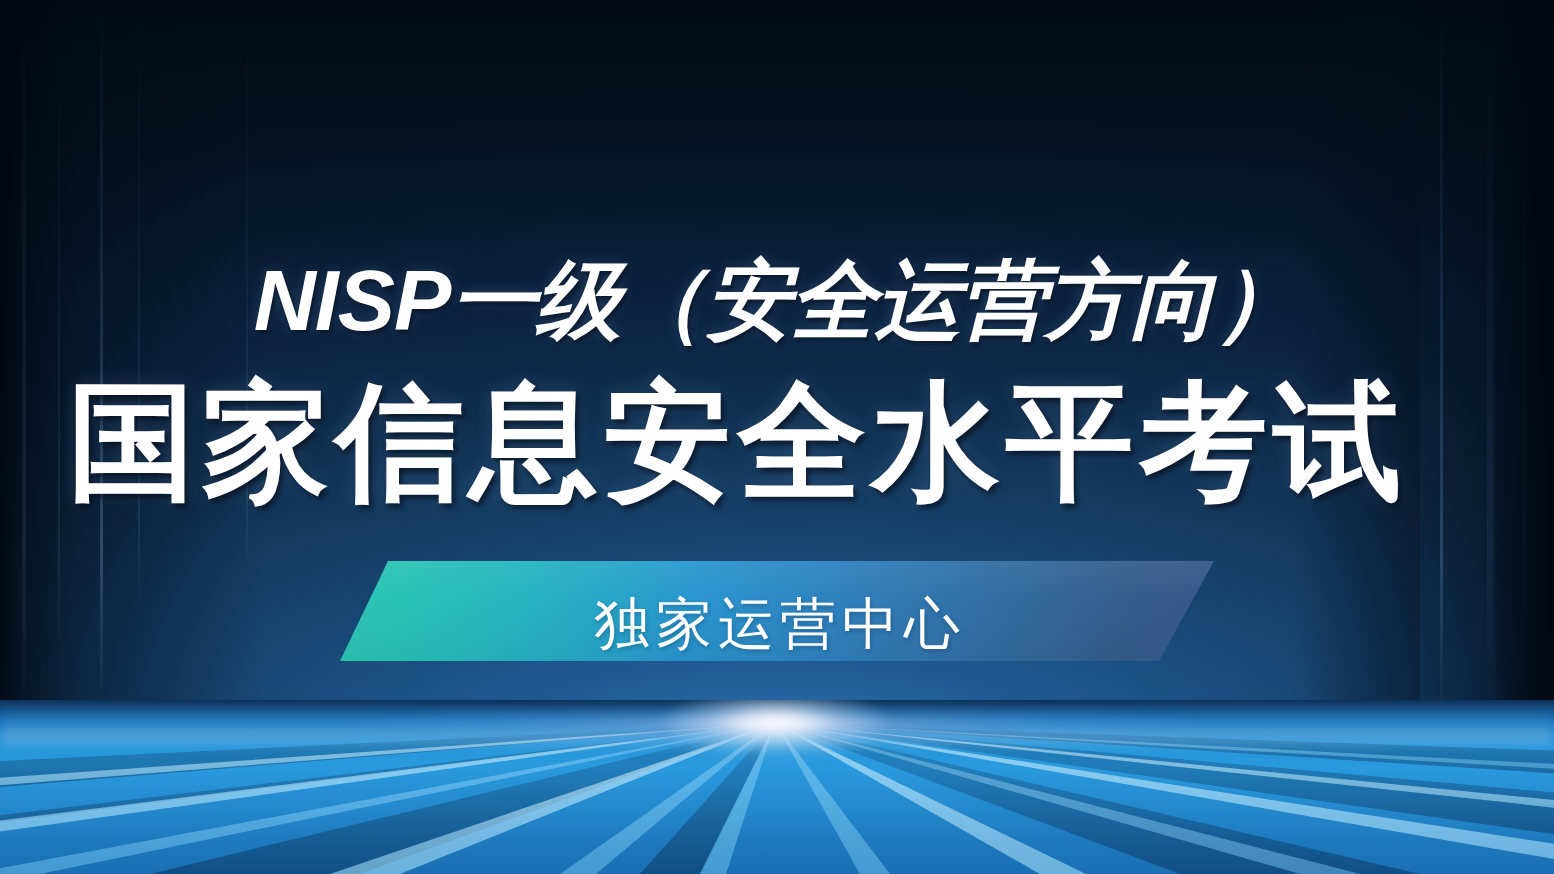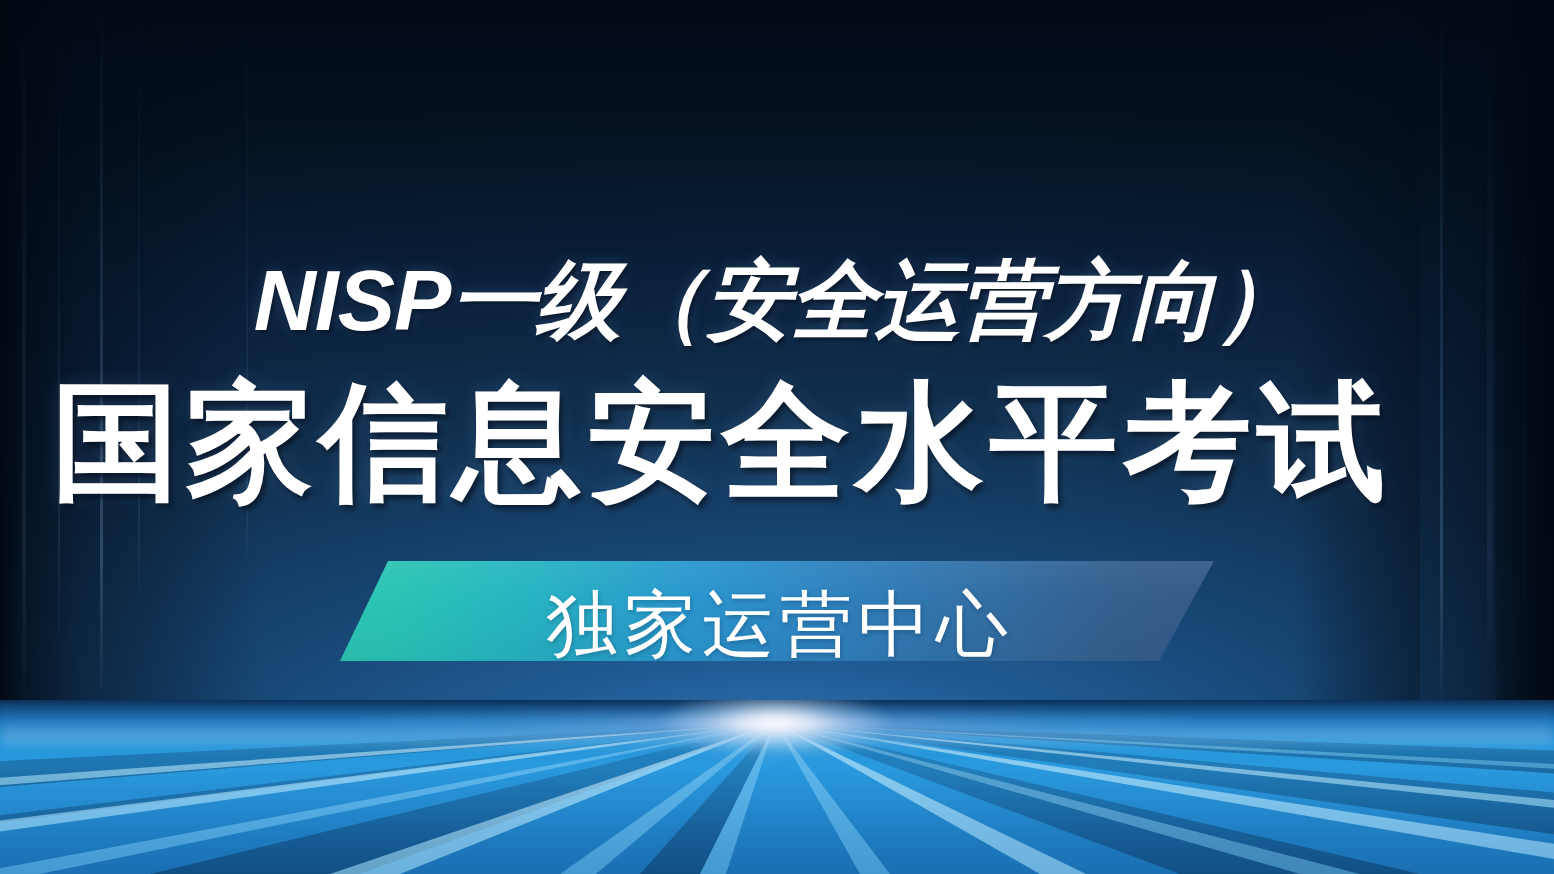--- a/index.html
+++ b/index.html
@@ -190,21 +190,21 @@
     color: #ffffff;
     letter-spacing: -1px;
     white-space: nowrap;
     text-shadow:
       2px 3px 5px rgba(1,10,24,0.70),
       0 0 14px rgba(140,190,255,0.22);
   }
 
   .title-main {
     position: absolute;
-    left: 0;
+    left: 16px;
     top: 360px;
     width: 1427px;
     font-size: 128px;
     line-height: 140px;
     font-weight: 700;
     color: #ffffff;
     letter-spacing: 6px;
     white-space: nowrap;
     text-shadow:
       3px 4px 6px rgba(1,10,24,0.72),
@@ -234,21 +234,21 @@
   }
   .ribbon-label {
     position: absolute;
     left: 0;
     top: 0;
     width: 874px;
     height: 128px;
     display: flex;
     align-items: center;
     justify-content: center;
-    font-size: 72px;
+    font-size: 56px;
     font-weight: 400;
     color: #ffffff;
     letter-spacing: 6px;
     padding-left: 6px;
     box-sizing: border-box;
     text-shadow: 1px 2px 4px rgba(10,40,70,0.30);
   }
 
   
   .ribbon-shade {

